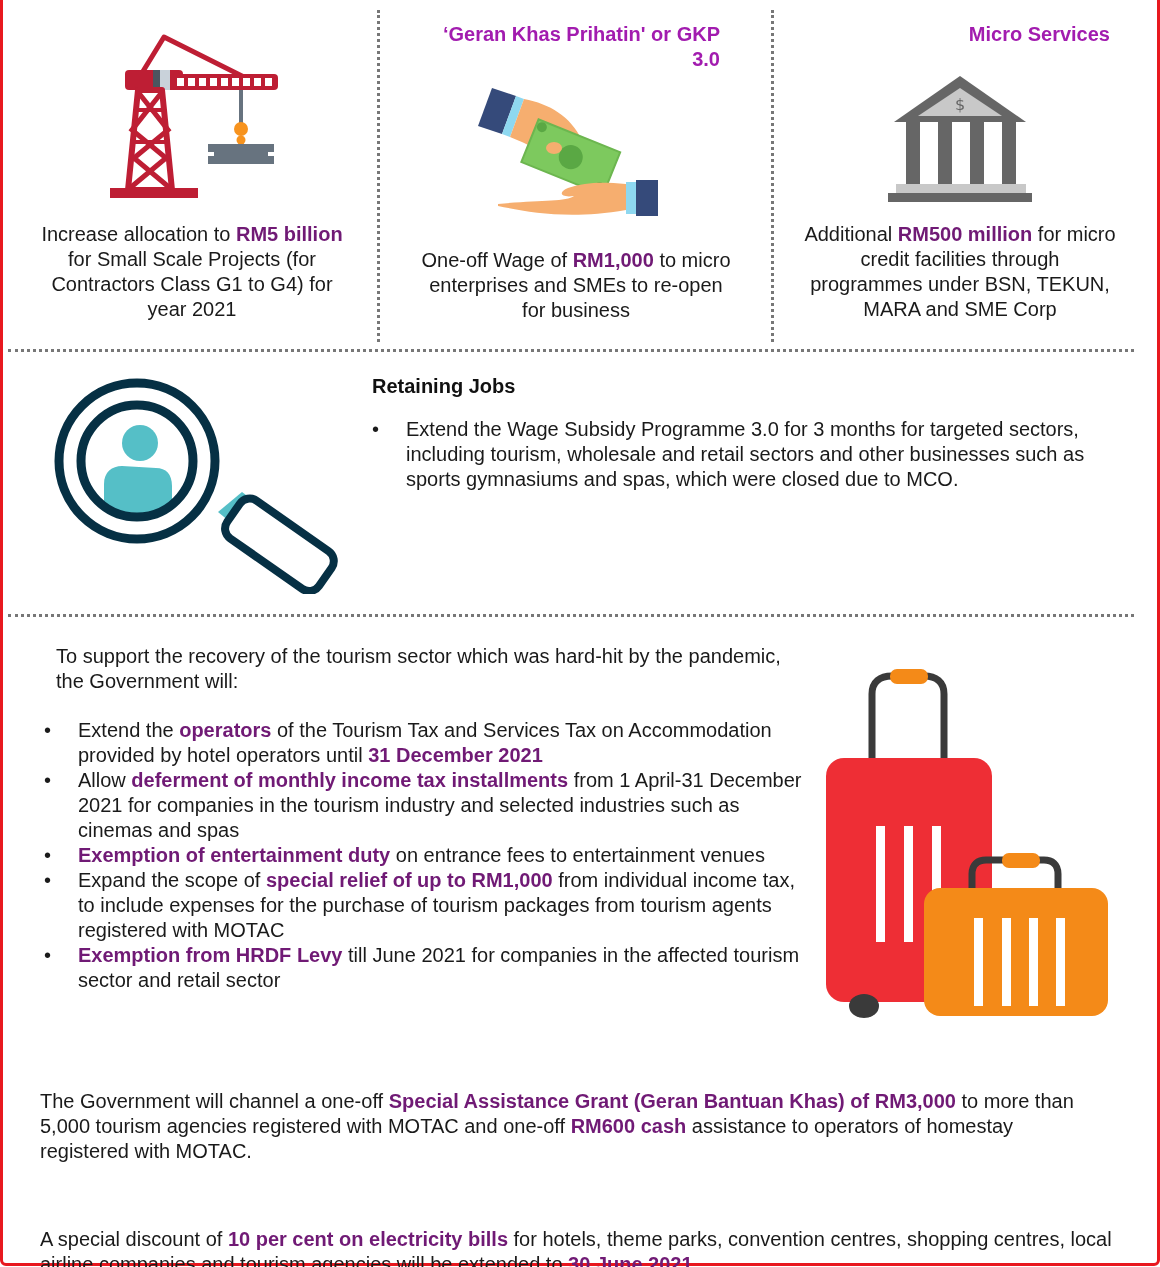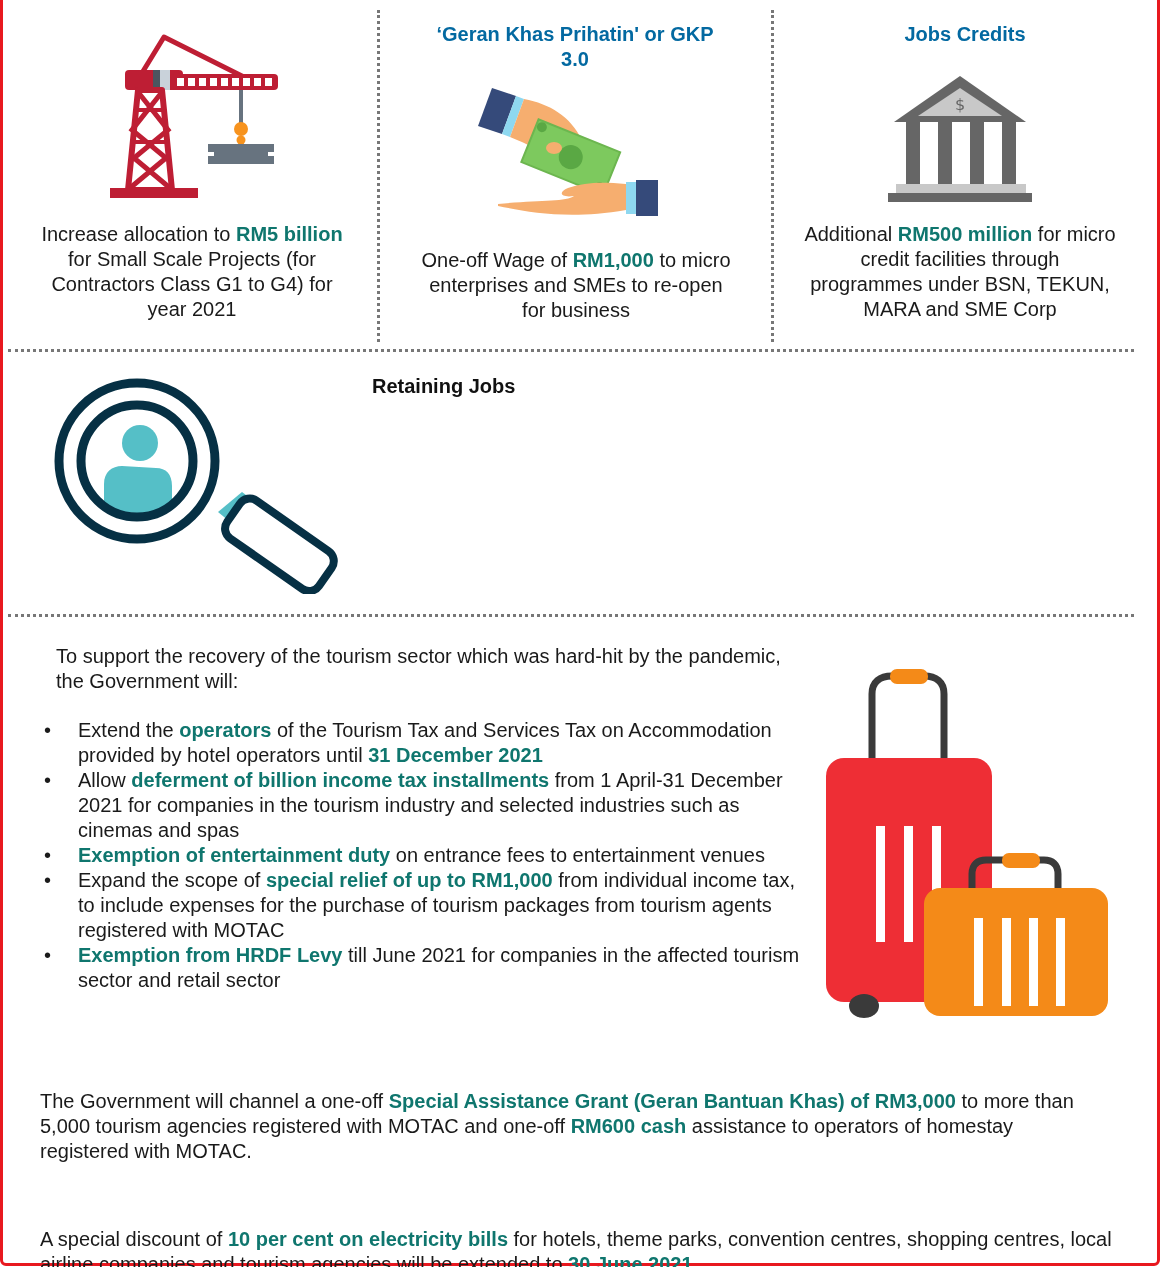--- a/index.html
+++ b/index.html
@@ -5,29 +5,29 @@
   * { box-sizing: border-box; margin: 0; padding: 0; }
   html, body { width: 1160px; height: 1267px; background: #ffffff; overflow: hidden; }
   body { font-family: "Liberation Sans", sans-serif; color: #111111; position: relative; }
   .frame {
     position: absolute; left: 0; top: -10px; width: 1160px; height: 1276px;
     border: 3px solid #e8181f; border-radius: 6px;
   }
   .abs { position: absolute; }
   .dot-h { position: absolute; height: 0; border-top: 3px dotted #777777; }
   .dot-v { position: absolute; width: 0; border-left: 3px dotted #777777; }
-  .col-title { position: absolute; text-align: center; font-weight: bold; font-size: 20px; line-height: 25px; color: #0369a1; }
+  .col-title { position: absolute; text-align: right; font-weight: bold; font-size: 20px; line-height: 25px; color: #a21caf; }
   .col-text { position: absolute; text-align: center; font-size: 20px; line-height: 25px; color: #1a1a1a; }
   .col-text b { font-weight: bold; }
   .sec-title { position: absolute; font-weight: bold; font-size: 20px; line-height: 25px; }
   ul.blist { position: absolute; list-style: none; font-size: 20px; line-height: 25px; color: #1a1a1a; }
   ul.blist li { position: relative; padding-left: 38px; }
   ul.blist li::before { content: "•"; position: absolute; left: 4px; top: 0; font-size: 20px; }
   .para { position: absolute; font-size: 20px; line-height: 25px; color: #1a1a1a; }
-  b { font-weight: bold; color: #0f766e; }
+  b { font-weight: bold; color: #701a75; }
 </style>
 </head>
 <body>
 
 <div class="frame"></div>
 
 <div class="dot-v" style="left:377px; top:10px; height:332px;"></div>
 <div class="dot-v" style="left:771px; top:10px; height:332px;"></div>
 
 <div class="dot-h" style="left:8px; top:349px; width:1126px;"></div>
@@ -90,21 +90,21 @@
     <ellipse cx="84" cy="64" rx="8" ry="6" fill="#f6ae6f"></ellipse>
 
     <path d="M28,122 C58,128 98,136 156,126 L156,100 C132,98 116,98 98,104 C88,108 90,114 104,112 C96,118 68,116 28,120 Z" fill="#f6ae6f"></path>
     <rect x="156" y="98" width="10" height="32" fill="#8ed8f0"></rect>
     <rect x="166" y="96" width="22" height="36" fill="#354a7a"></rect>
   </svg>
   <p class="col-text" style="left:418px; top:248px; width:316px;"><span>One-off Wage of </span><b>RM1,000</b><span> to micro enterprises and SMEs to re-open for business</span></p>
 </section>
 
 <section>
-  <h2 class="col-title" style="left:820px; top:22px; width:290px;">Jobs Credits</h2>
+  <h2 class="col-title" style="left:820px; top:22px; width:290px;">Micro Services</h2>
   <svg class="abs" style="left:888px; top:74px;" width="144" height="128" viewBox="0 0 144 128">
     <polygon points="72,2 138,48 6,48" fill="#666666"></polygon>
     <polygon points="72,14 114,42 30,42" fill="#c8c8c8"></polygon>
     <text x="72" y="36" text-anchor="middle" font-family="DejaVu Sans, sans-serif" font-size="16" fill="#666666">$</text>
     <rect x="18" y="48" width="14" height="62" fill="#666666"></rect>
     <rect x="50" y="48" width="14" height="62" fill="#666666"></rect>
     <rect x="82" y="48" width="14" height="62" fill="#666666"></rect>
     <rect x="114" y="48" width="14" height="62" fill="#666666"></rect>
     <rect x="8" y="110" width="130" height="9" fill="#c8c8c8"></rect>
     <rect x="0" y="119" width="144" height="9" fill="#666666"></rect>
@@ -127,28 +127,29 @@
         <circle cx="85" cy="97" r="54"></circle>
       </clipPath>
     <g clip-path="url(#lensclip)">
       <circle cx="88" cy="79" r="18" fill="#55bfc7"></circle>
       <path d="M52,148 L52,120 C52,108 60,102 70,102 L104,104 C114,104 120,110 120,122 L120,150 Z" fill="#55bfc7"></path>
     </g>
     <circle cx="85" cy="97" r="56" fill="none" stroke="#063044" stroke-width="9"></circle>
   </svg>
   <h3 class="sec-title" style="left:372px; top:374px;">Retaining Jobs</h3>
   <ul class="blist" style="left:368px; top:417px; width:740px;">
+    <li>Extend the Wage Subsidy Programme 3.0 for 3 months for targeted sectors, including tourism, wholesale and retail sectors and other businesses such as sports gymnasiums and spas, which were closed due to MCO.</li>
   </ul>
 </section>
 
 <section>
   <p class="para" style="left:56px; top:644px; width:740px;">To support the recovery of the tourism sector which was hard-hit by the pandemic, the Government will:</p>
   <ul class="blist" id="tourism-list" style="left:40px; top:718px; width:776px;">
       <li><span>Extend the </span><b>operators</b><span> of the Tourism Tax and Services Tax on Accommodation provided by hotel operators until </span><b>31 December 2021</b></li>
-      <li><span>Allow </span><b>deferment of billion income tax installments</b><span> from 1 April-31 December 2021 for companies in the tourism industry and selected industries such as cinemas and spas</span></li>
+      <li><span>Allow </span><b>deferment of monthly income tax installments</b><span> from 1 April-31 December 2021 for companies in the tourism industry and selected industries such as cinemas and spas</span></li>
       <li><b>Exemption of entertainment duty</b><span> on entrance fees to entertainment venues</span></li>
       <li><span>Expand the scope of </span><b>special relief of up to RM1,000</b><span> from individual income tax, to include expenses for the purchase of tourism packages from tourism agents registered with MOTAC</span></li>
       <li><b>Exemption from HRDF Levy</b><span> till June 2021 for companies in the affected tourism sector and retail sector</span></li>
     </ul>
 
   <svg class="abs" style="left:824px; top:666px;" width="290" height="356" viewBox="0 0 290 356">
 
     <path d="M48,94 L48,28 C48,16 56,10 68,10 L100,10 C112,10 120,16 120,28 L120,94" fill="none" stroke="#3a3a3a" stroke-width="7"></path>
     <rect x="66" y="3" width="38" height="15" rx="7" fill="#f48a18"></rect>
 

